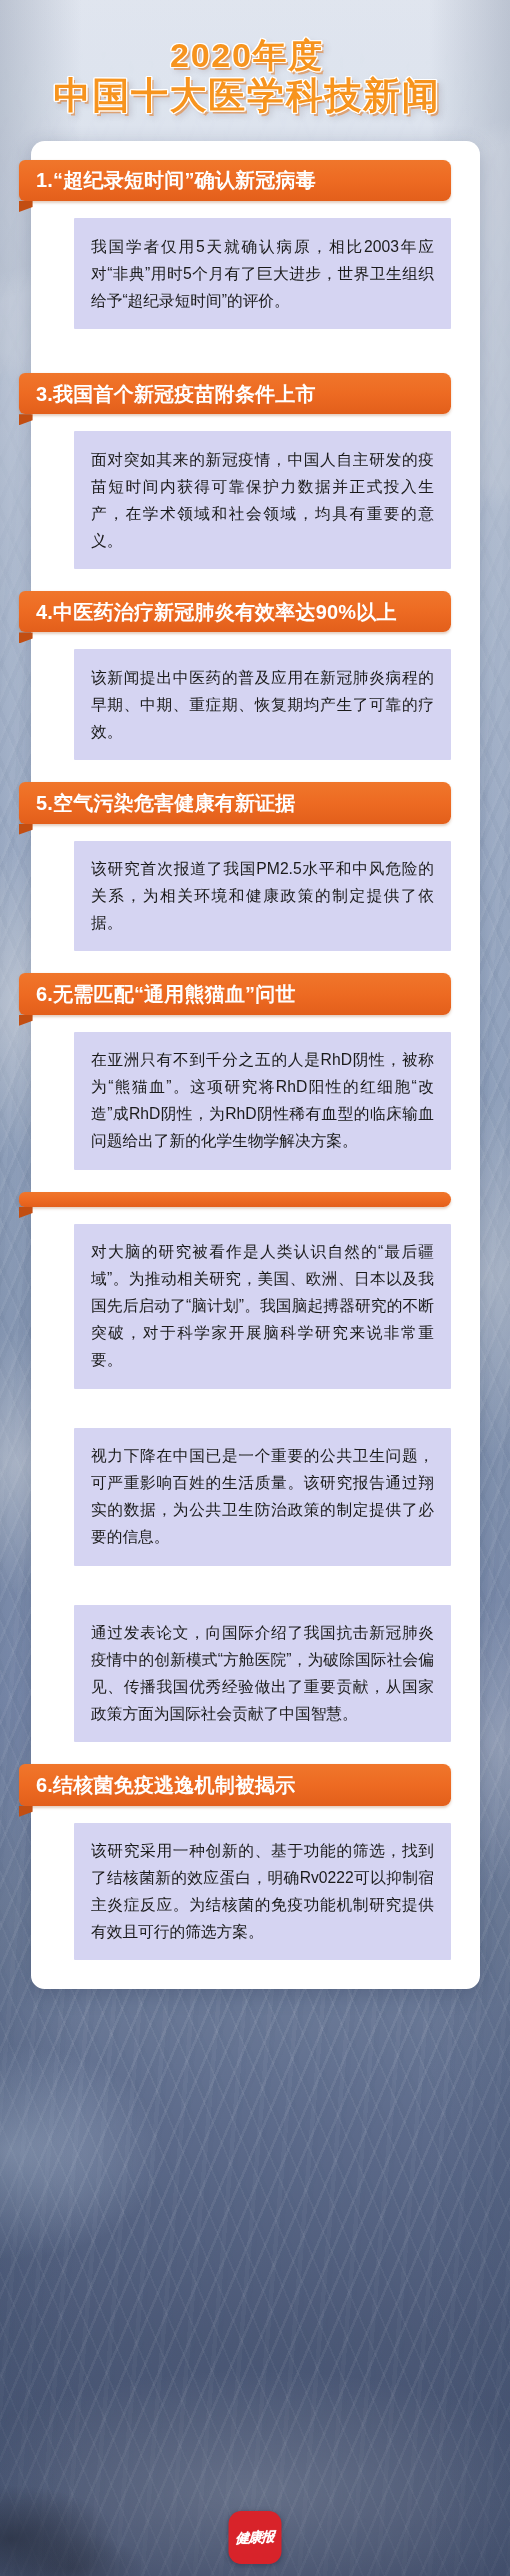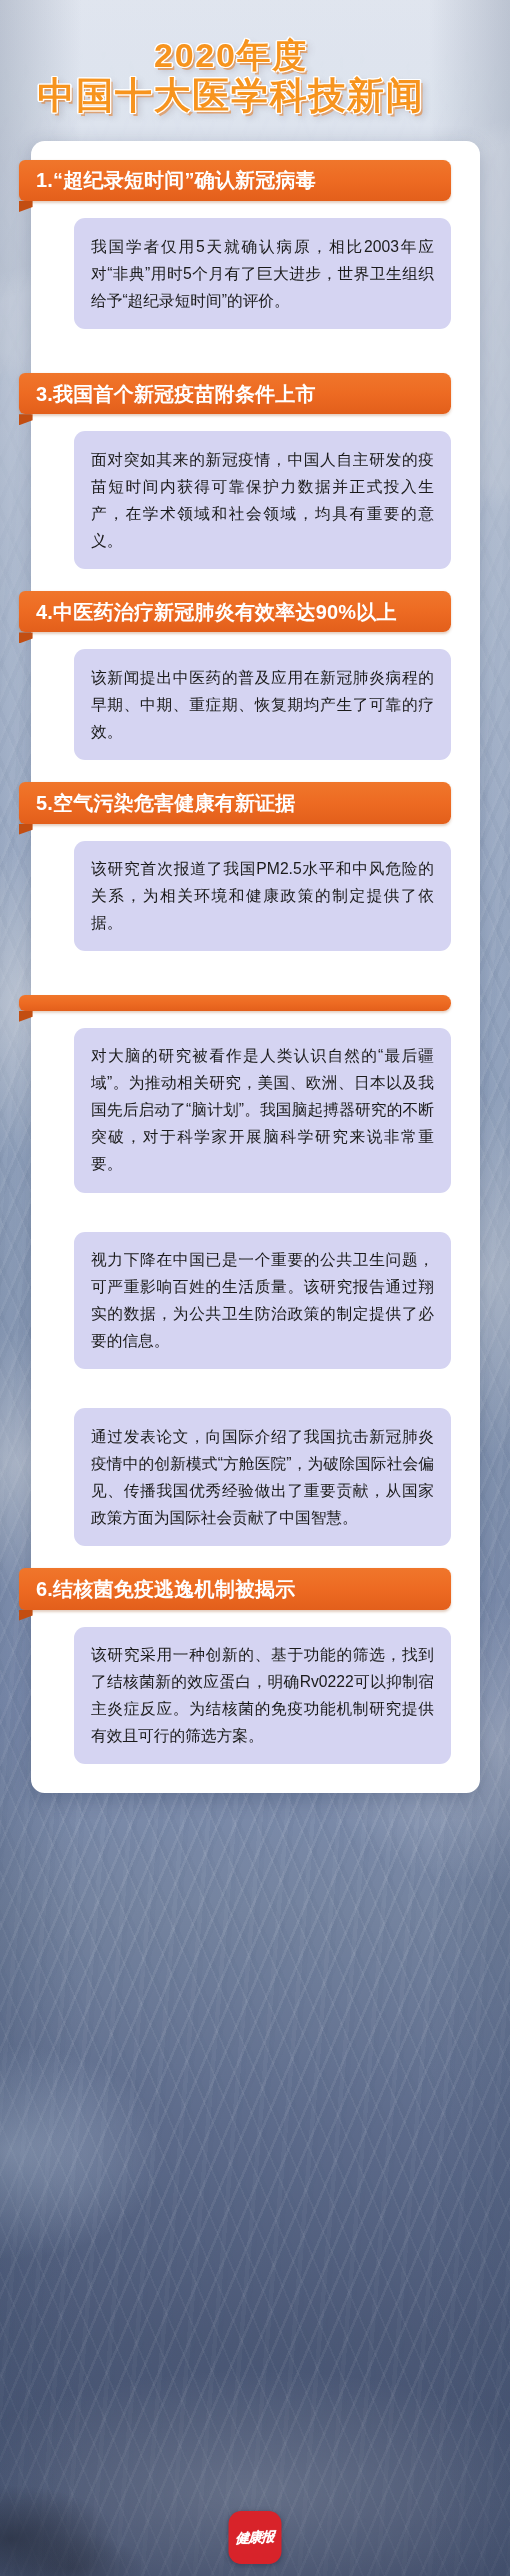--- a/index.html
+++ b/index.html
@@ -53,21 +53,21 @@
       linear-gradient(to right, rgba(60,76,105,.22), rgba(0,0,0,0) 16%, rgba(0,0,0,0) 84%, rgba(60,76,105,.22));
   }
   
   .bg-silhouette {
     background:
       radial-gradient(ellipse 153px 77px at 2% 2539px, rgba(40,46,62,.85), rgba(40,46,62,0) 70%),
       radial-gradient(ellipse 102px 51px at 14% 2568px, rgba(45,52,70,.6), rgba(45,52,70,0) 70%);
   }
 
   
-  #title-block { position:absolute; top:37px; left:0; width:462px; z-index:3; text-align:center; }
+  #title-block { position:absolute; top:37px; left:16px; width:462px; z-index:3; text-align:center; }
   .t-line {
     font-weight:900; color:#F7941E; letter-spacing:1.7px; line-height:1.06;
     text-shadow:
        1.4px 0 0 #fff, -1.4px 0 0 #fff, 0 1.4px 0 #fff, 0 -1.4px 0 #fff,
        1px 1px 0 #fff, -1px 1px 0 #fff, 1px -1px 0 #fff, -1px -1px 0 #fff,
        2.6px 2.6px 0 rgba(233,122,30,.55), 4.3px 4.3px 6px rgba(120,110,120,.30);
   }
   .t-line1 { font-size:34px; }
   .t-line2 { font-size:37px; margin-top:3.4px; }
 
@@ -92,21 +92,21 @@
     color:#ffffff; font-size:20px; font-weight:700; line-height:1.3;
     white-space:nowrap; letter-spacing:0.2px;
   }
   .ribbon-tail {
     position:absolute; left:0; bottom:-11px; width:13.6px; height:11px;
     background:#C24E12;
     clip-path:polygon(0 0, 100% 0, 100% 55%, 0 100%);
   }
   .body-box {
     margin:17px 29px 0 43px;
-    background:#D5D4F2; border-radius:11px;
+    background:#D5D4F2; border-radius:1px;
     padding:14.5px 17px 15.3px 17px;
   }
   .body-text {
     color:#1b1b1b; font-size:15.7px; line-height:1.72;
     text-align:justify; text-justify:inter-ideograph;
   }
   .gap { height:22px; }
 
   
   #footer-logo {
@@ -180,20 +180,29 @@
     <div class="ribbon">
       <div class="ribbon-text">5.空气污染危害健康有新证据</div>
       <div class="ribbon-tail"></div>
     </div>
     <div class="body-box">
       <div class="body-text">该研究首次报道了我国PM2.5水平和中风危险的关系，为相关环境和健康政策的制定提供了依据。</div>
     </div>
   </div>
   <div class="gap"></div>
 
+  <div class="news-item">
+    <div class="ribbon">
+      <div class="ribbon-text">6.无需匹配“通用熊猫血”问世</div>
+      <div class="ribbon-tail"></div>
+    </div>
+    <div class="body-box">
+      <div class="body-text">在亚洲只有不到千分之五的人是RhD阴性，被称为“熊猫血”。这项研究将RhD阳性的红细胞“改造”成RhD阴性，为RhD阴性稀有血型的临床输血问题给出了新的化学生物学解决方案。</div>
+    </div>
+  </div>
   <div class="gap"></div>
 
   <div class="news-item">
     <div class="ribbon">
       <div class="ribbon-tail"></div>
     </div>
     <div class="body-box">
       <div class="body-text">对大脑的研究被看作是人类认识自然的“最后疆域”。为推动相关研究，美国、欧洲、日本以及我国先后启动了“脑计划”。我国脑起搏器研究的不断突破，对于科学家开展脑科学研究来说非常重要。</div>
     </div>
   </div>

